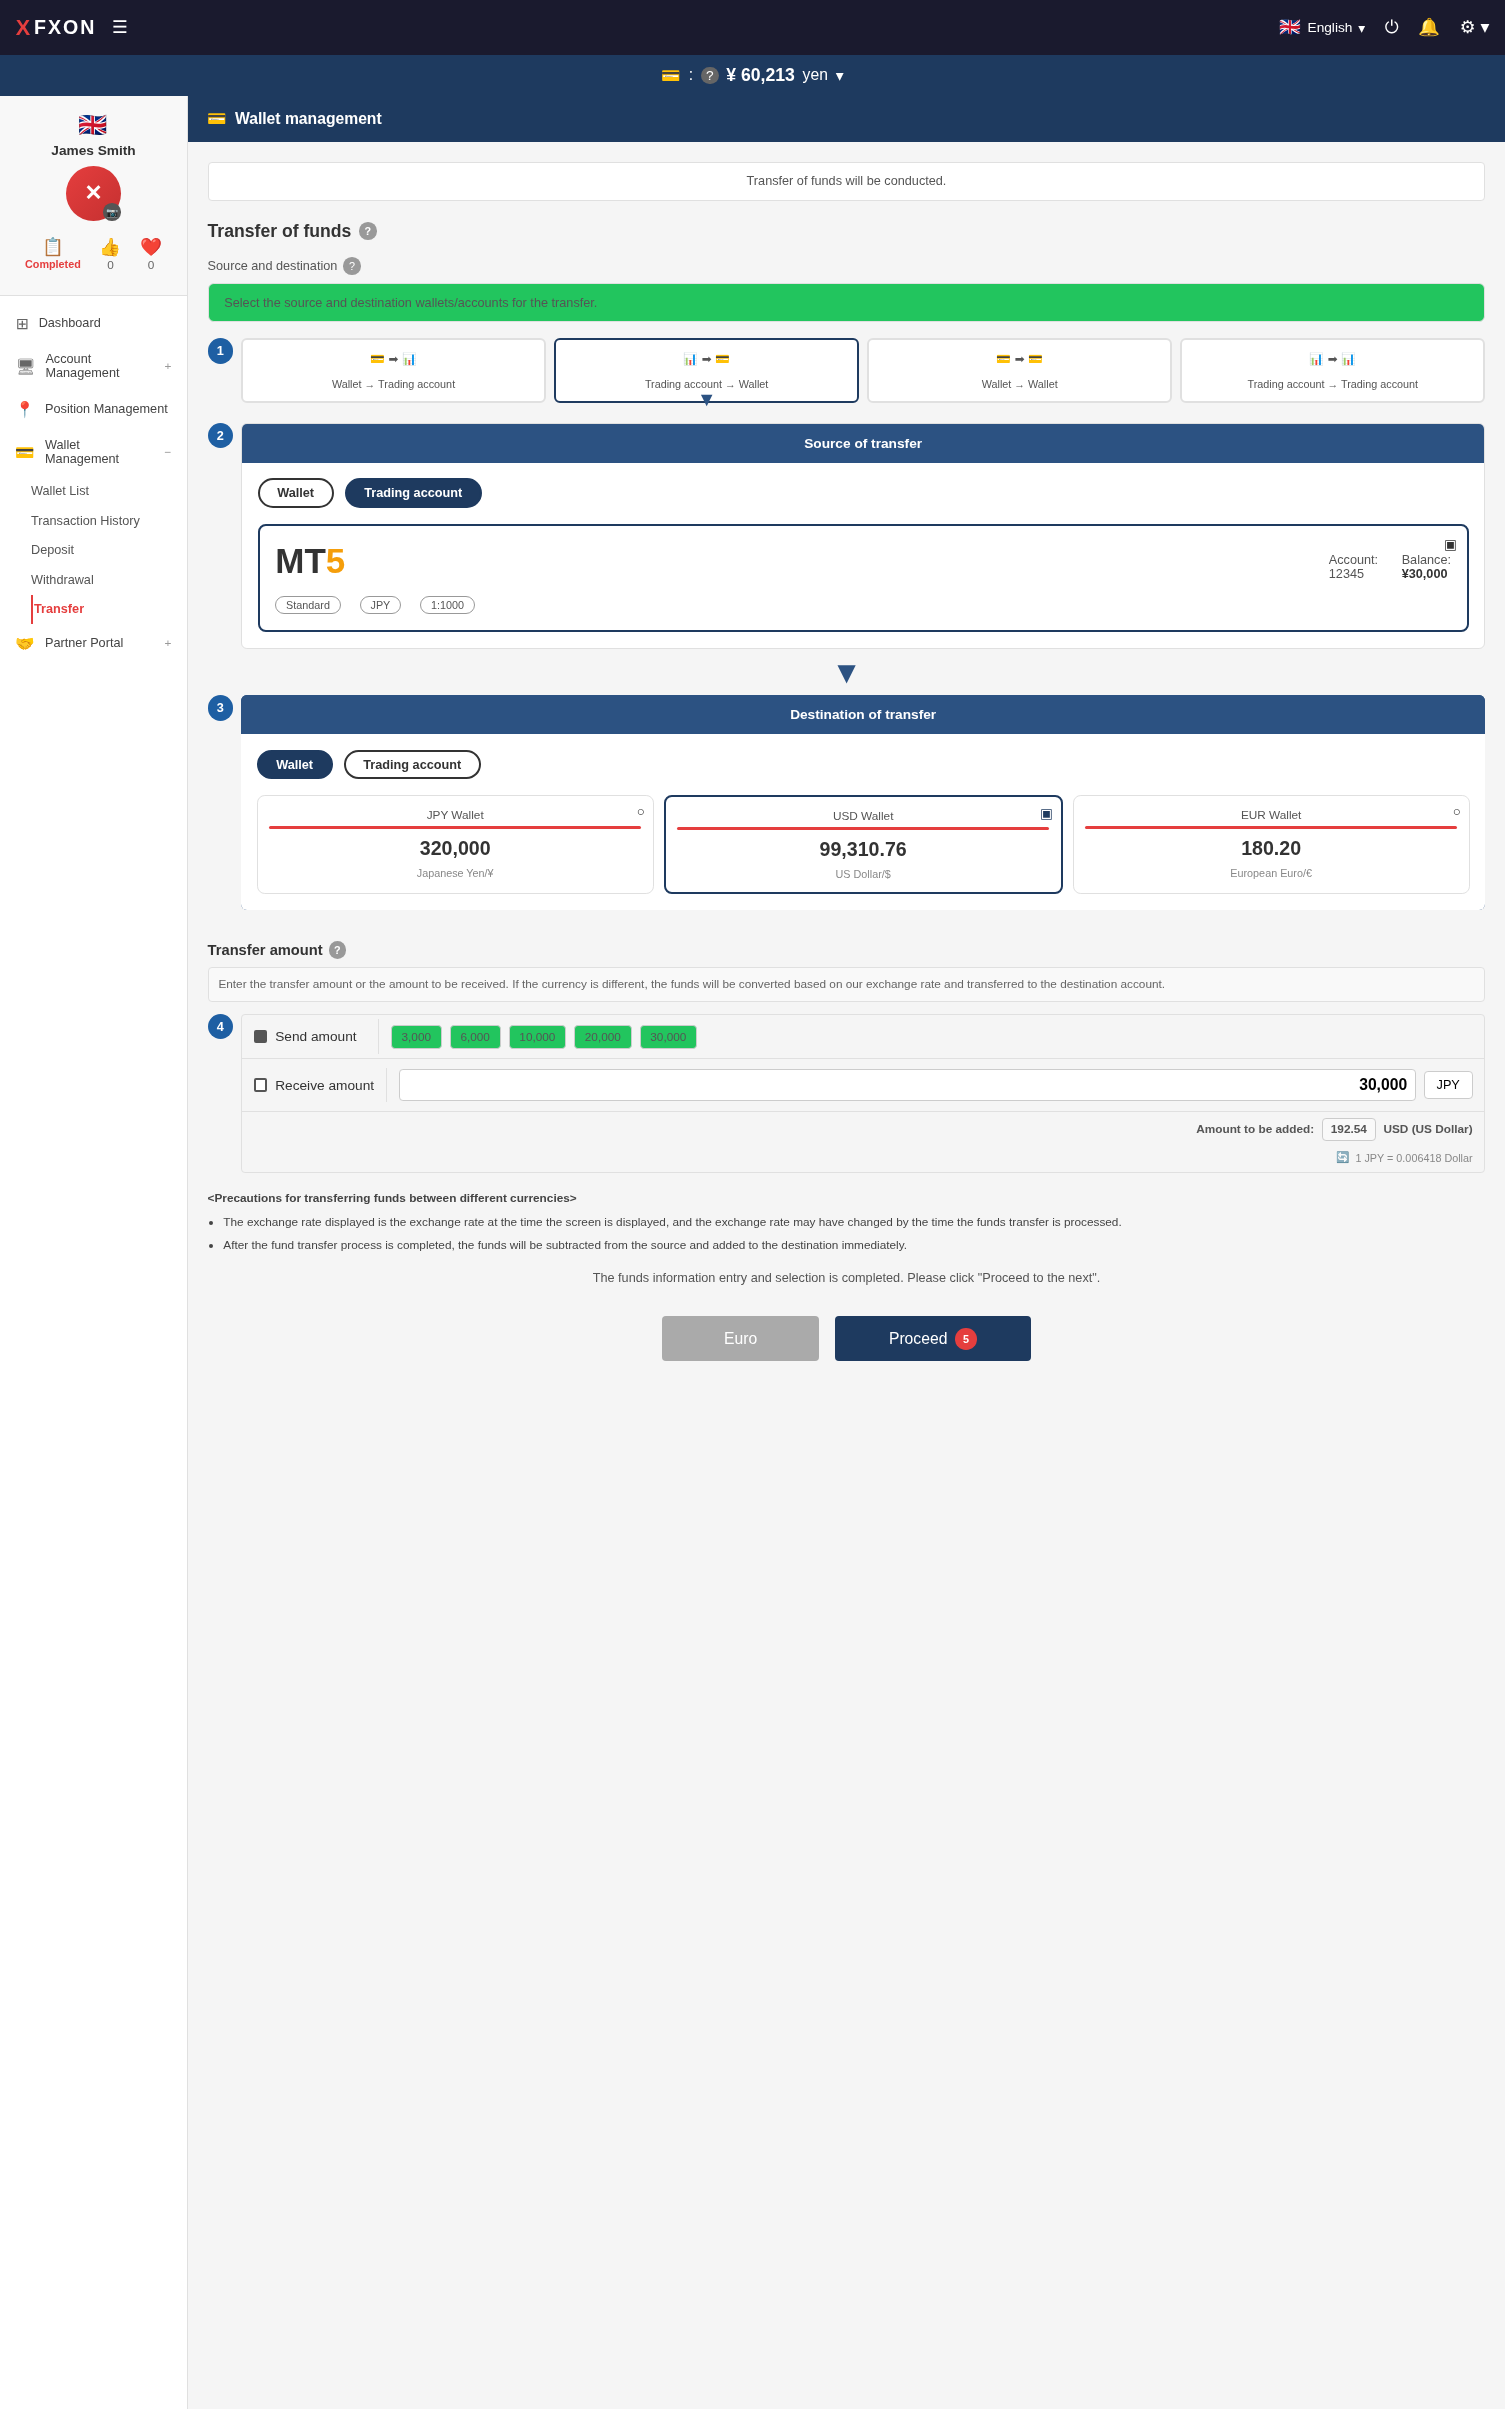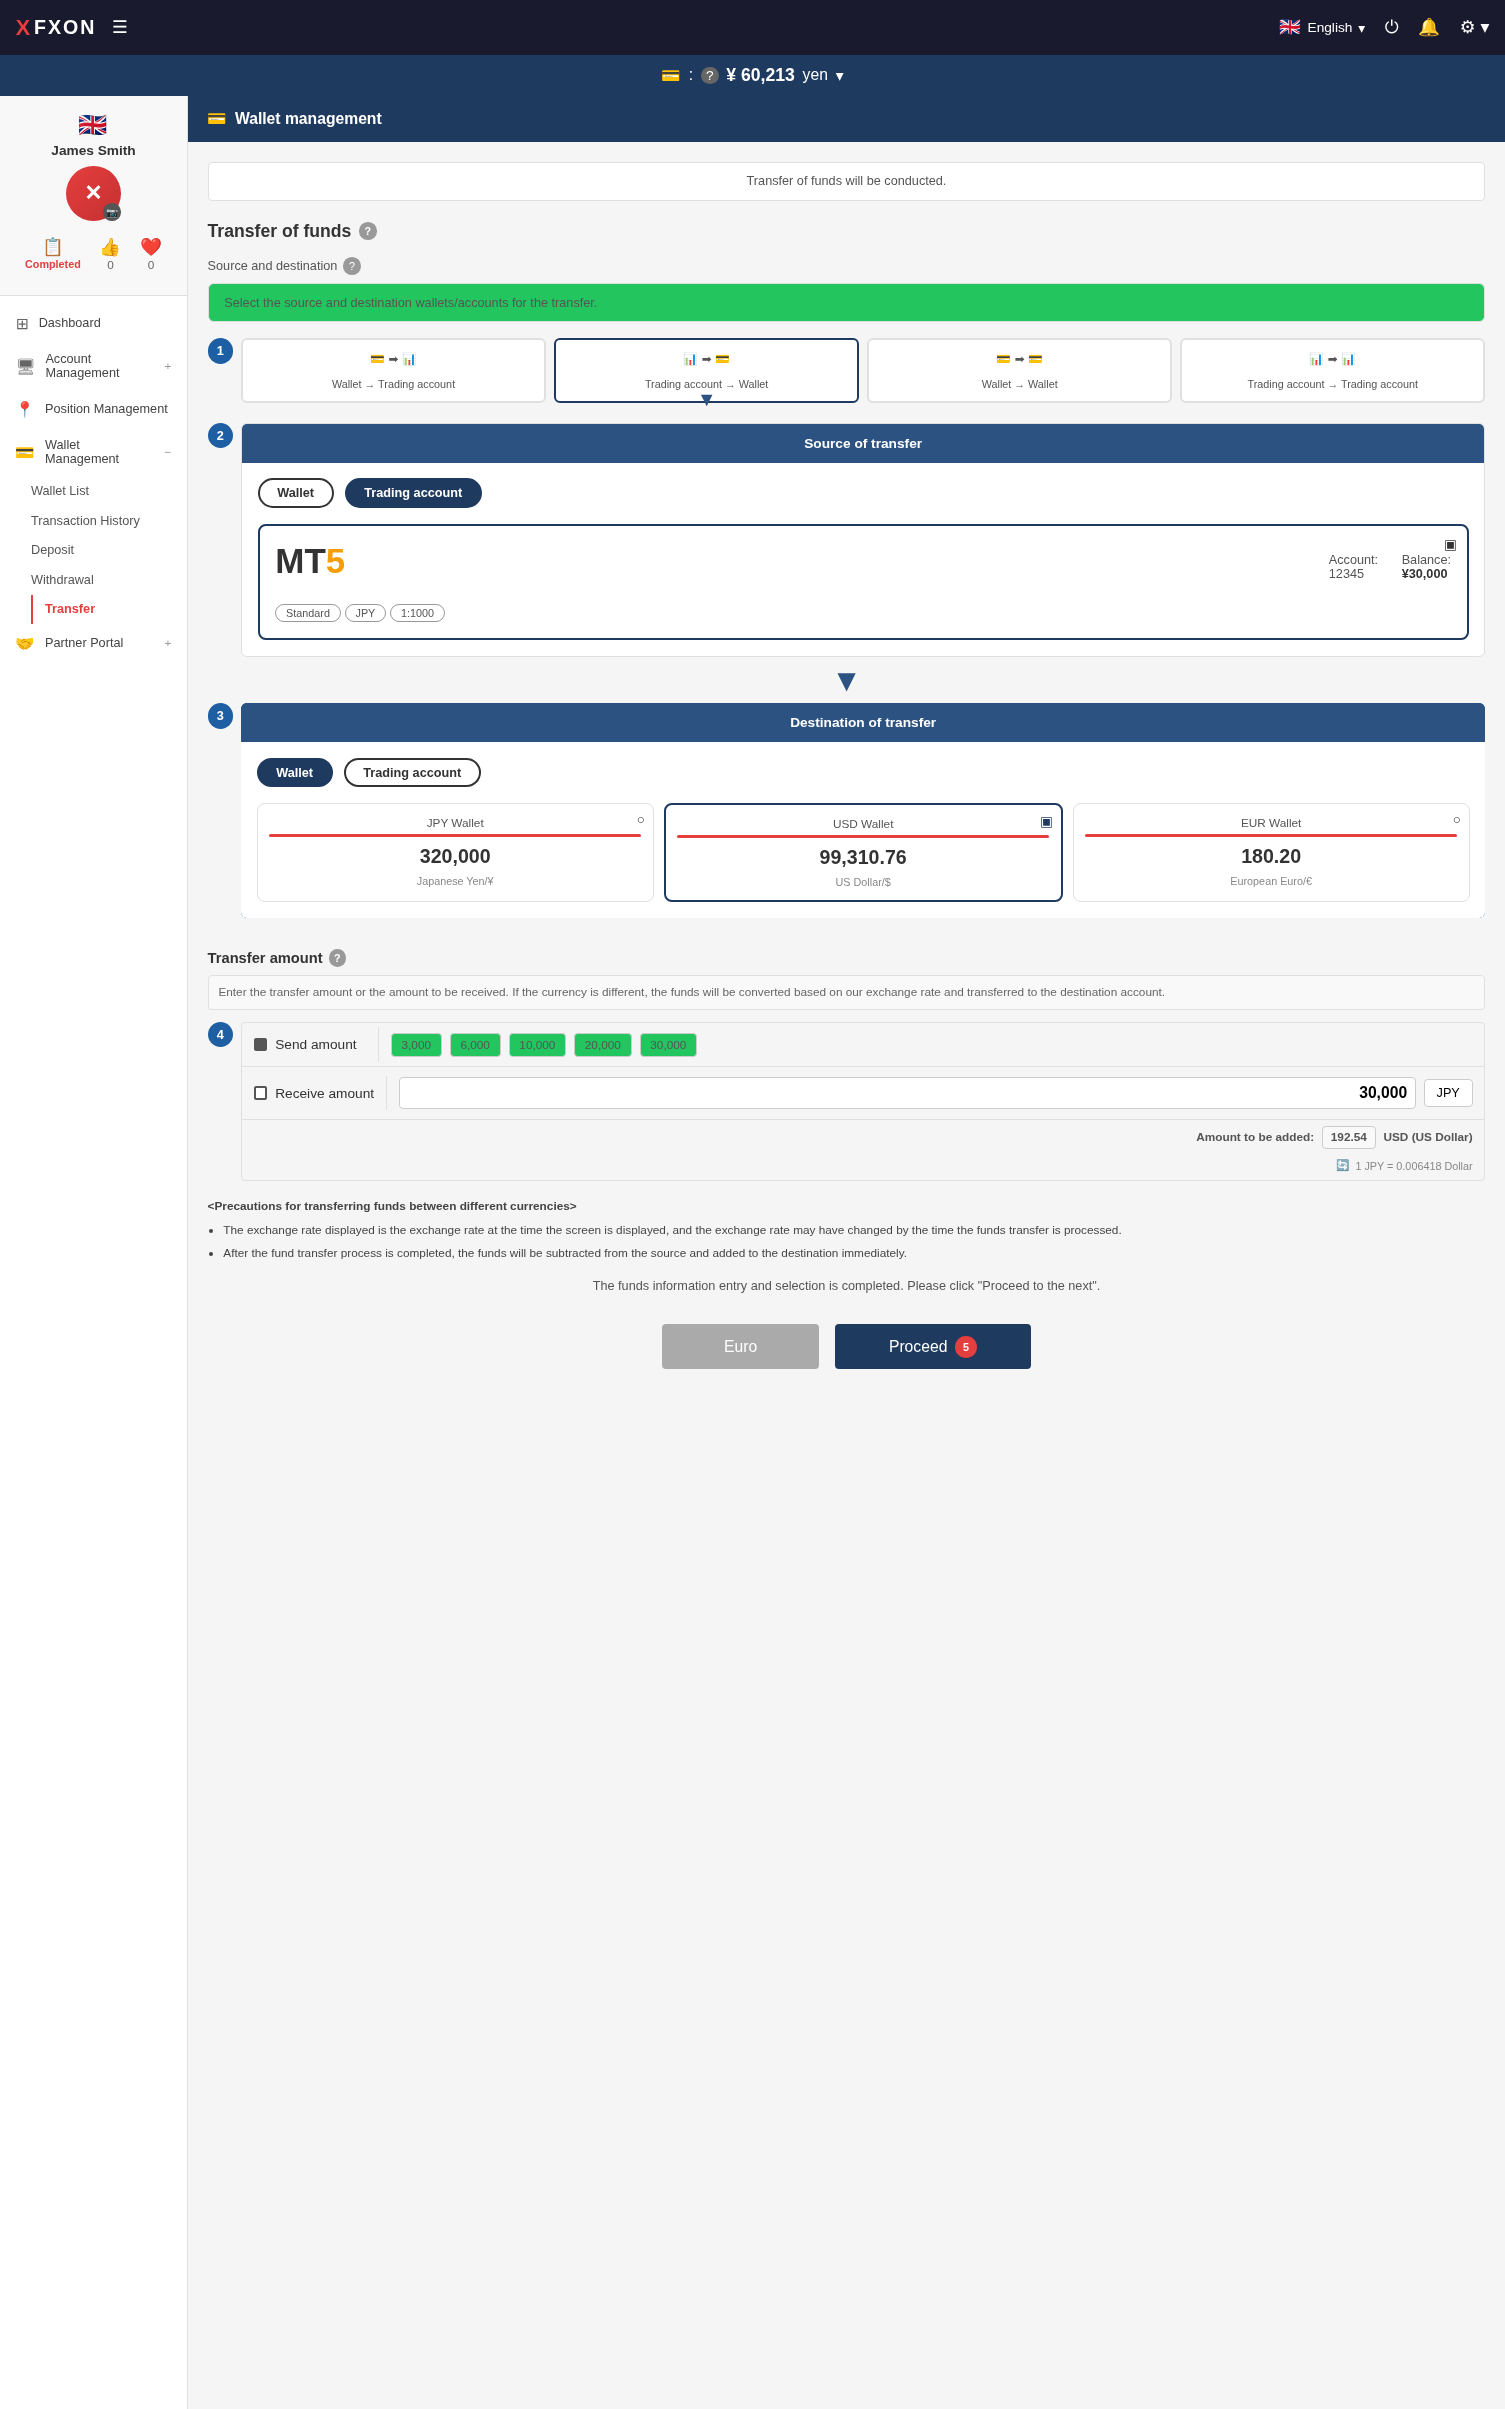--- a/index.html
+++ b/index.html
@@ -50,21 +50,21 @@
 
     .sidebar-nav { padding: 7.8px 0; }
     .nav-item {
       display: flex; align-items: center; gap: 9.8px;
       padding: 9.8px 15.7px; cursor: pointer; color: #444; font-size: 12.7px;
     }
     .nav-icon-sm { font-size: 15.7px; color: #666; }
     .nav-expand { margin-left: auto; font-size: 11.8px; color: #999; }
     .sub-nav { padding-left: 31px; }
     .sub-nav-item { padding: 7.8px 15.7px 7.8px 0; cursor: pointer; font-size: 12.7px; color: #555; display: block; }
-    .sub-nav-item.active { color: #e53e3e; font-weight: bold; border-left: 2px solid #e53e3e; padding-left: 12px; }
+    .sub-nav-item.active { color: #e53e3e; font-weight: bold; border-left: 2px solid #e53e3e; padding-left: 1px; }
 
     
     .main-content { flex: 1; background: #f5f5f5; overflow-y: auto; }
     .section-header {
       background: #1e3a5f; color: white; display: flex; align-items: center;
       gap: 7.8px; padding: 13.7px 19.6px; font-size: 15.7px; font-weight: bold;
     }
     .content-area { padding: 19.6px; }
     .info-banner {
       background: white; border: 1px solid #e0e0e0; border-radius: 3.9px;
@@ -107,21 +107,21 @@
     
     .mt5-card {
       border: 2px solid #1e3a5f; border-radius: 7.8px; padding: 15.7px; position: relative;
       background: white;
     }
     .mt5-card-radio { position: absolute; top: 9.8px; right: 9.8px; }
     .mt5-logo { font-size: 35px; font-weight: 900; color: #333; }
     .mt5-logo span { color: #f59e0b; }
     .mt5-info { display: flex; gap: 23.5px; margin-top: 3.9px; font-size: 12.7px; color: #555; }
     .mt5-balance { font-weight: bold; color: #333; }
-    .mt5-tags { display: flex; gap: 4px; margin-top: 23px; }
+    .mt5-tags { display: flex; gap: 19px; margin-top: 15px; }
     .tag { border: 1px solid #999; border-radius: 11.8px; padding: 2px 9.8px; font-size: 10.8px; color: #555; }
 
     
     .arrow-connector { text-align: center; padding: 7.8px 0; }
     .arrow-down { font-size: 31px; color: #2c5282; line-height: 1; }
 
     
     .dest-section {
       background: #2c5282; border-radius: 5.9px; overflow: hidden; margin-bottom: 15.7px;
     }

